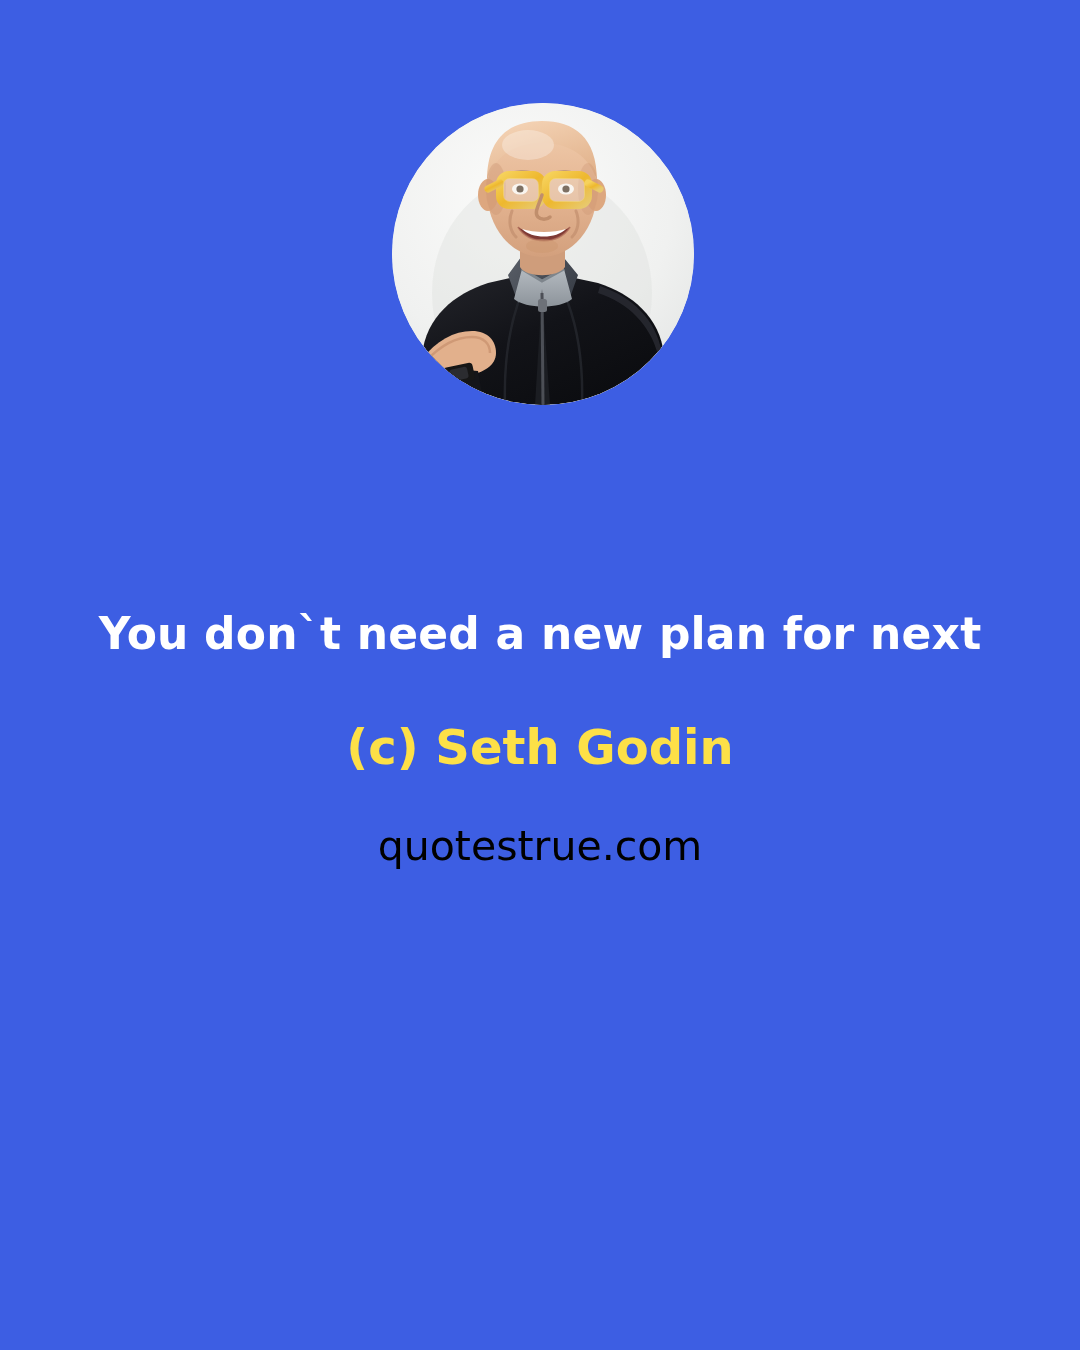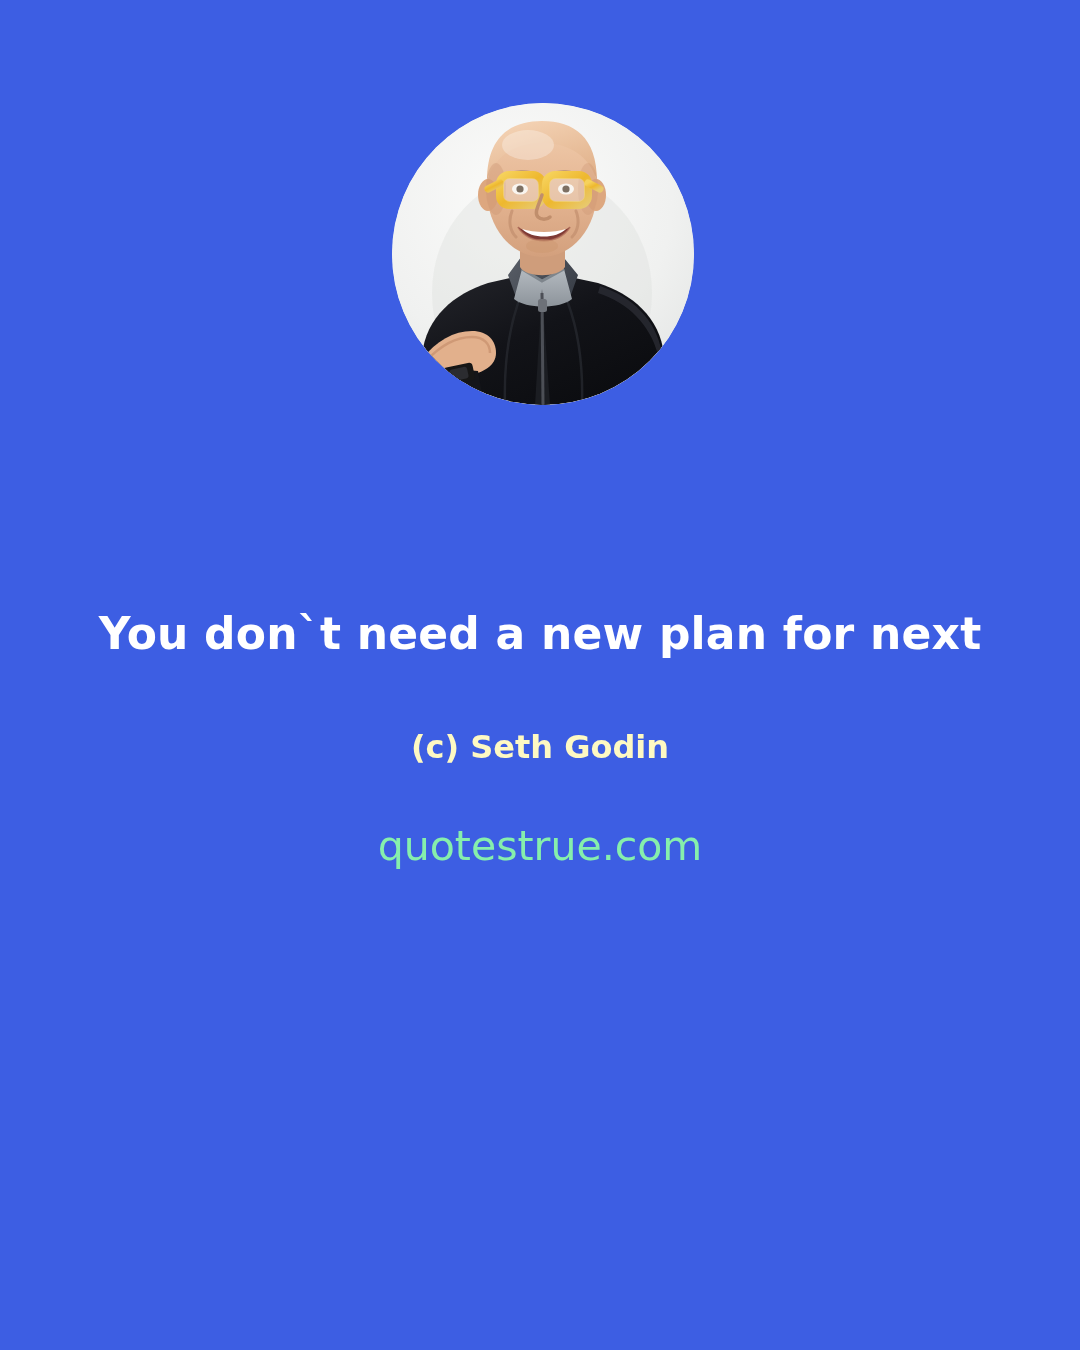--- a/index.html
+++ b/index.html
@@ -37,29 +37,29 @@
   }
   .quote-line{
     color:#ffffff;
     font-size:44px;
     font-weight:700;
     line-height:97px;
     letter-spacing:.2px;
     white-space:nowrap;
   }
   #author{
-    color:#fef9c3;
-    font-size:32px;
+    color:#fde047;
+    font-size:48px;
     font-weight:700;
     line-height:96px;
     margin-top:17px;
     white-space:nowrap;
   }
   #site{
-    color:#86efac;
+    color:#000000;
     font-size:41px;
     font-weight:400;
     line-height:96px;
     margin-top:3px;
     white-space:nowrap;
   }
 </style>
 </head>
 <body style="background: rgb(61, 94, 227);">
 

